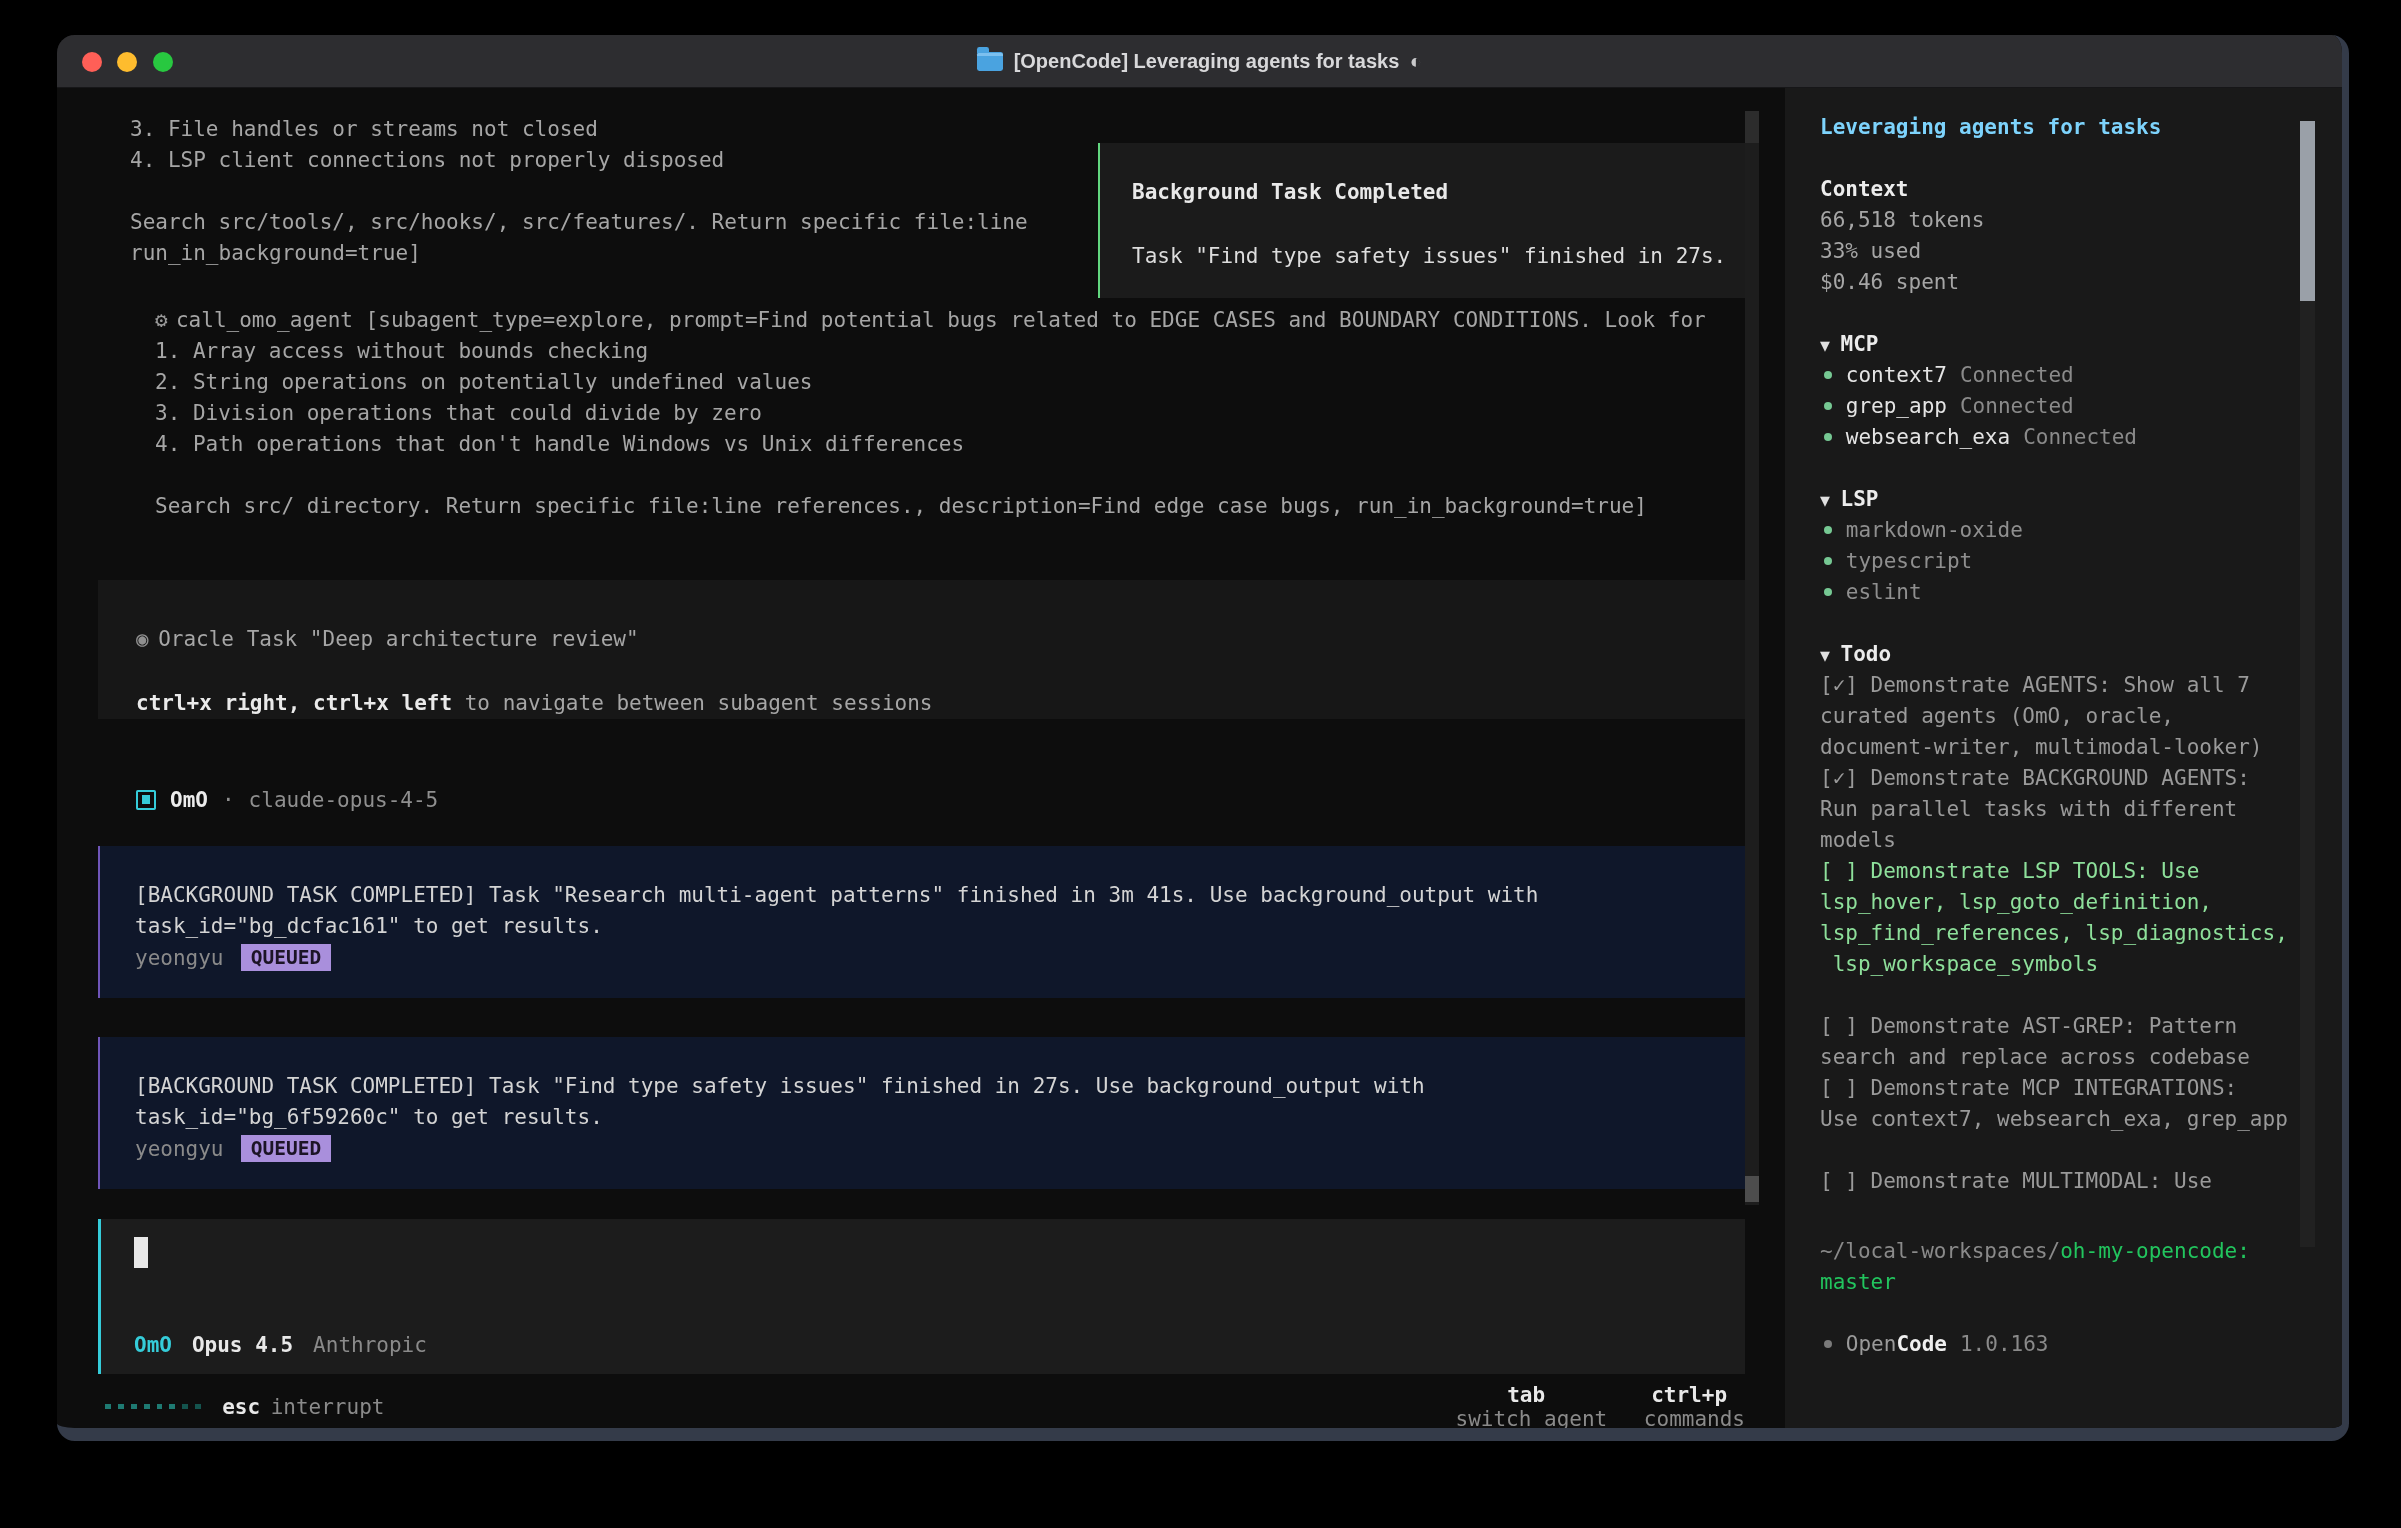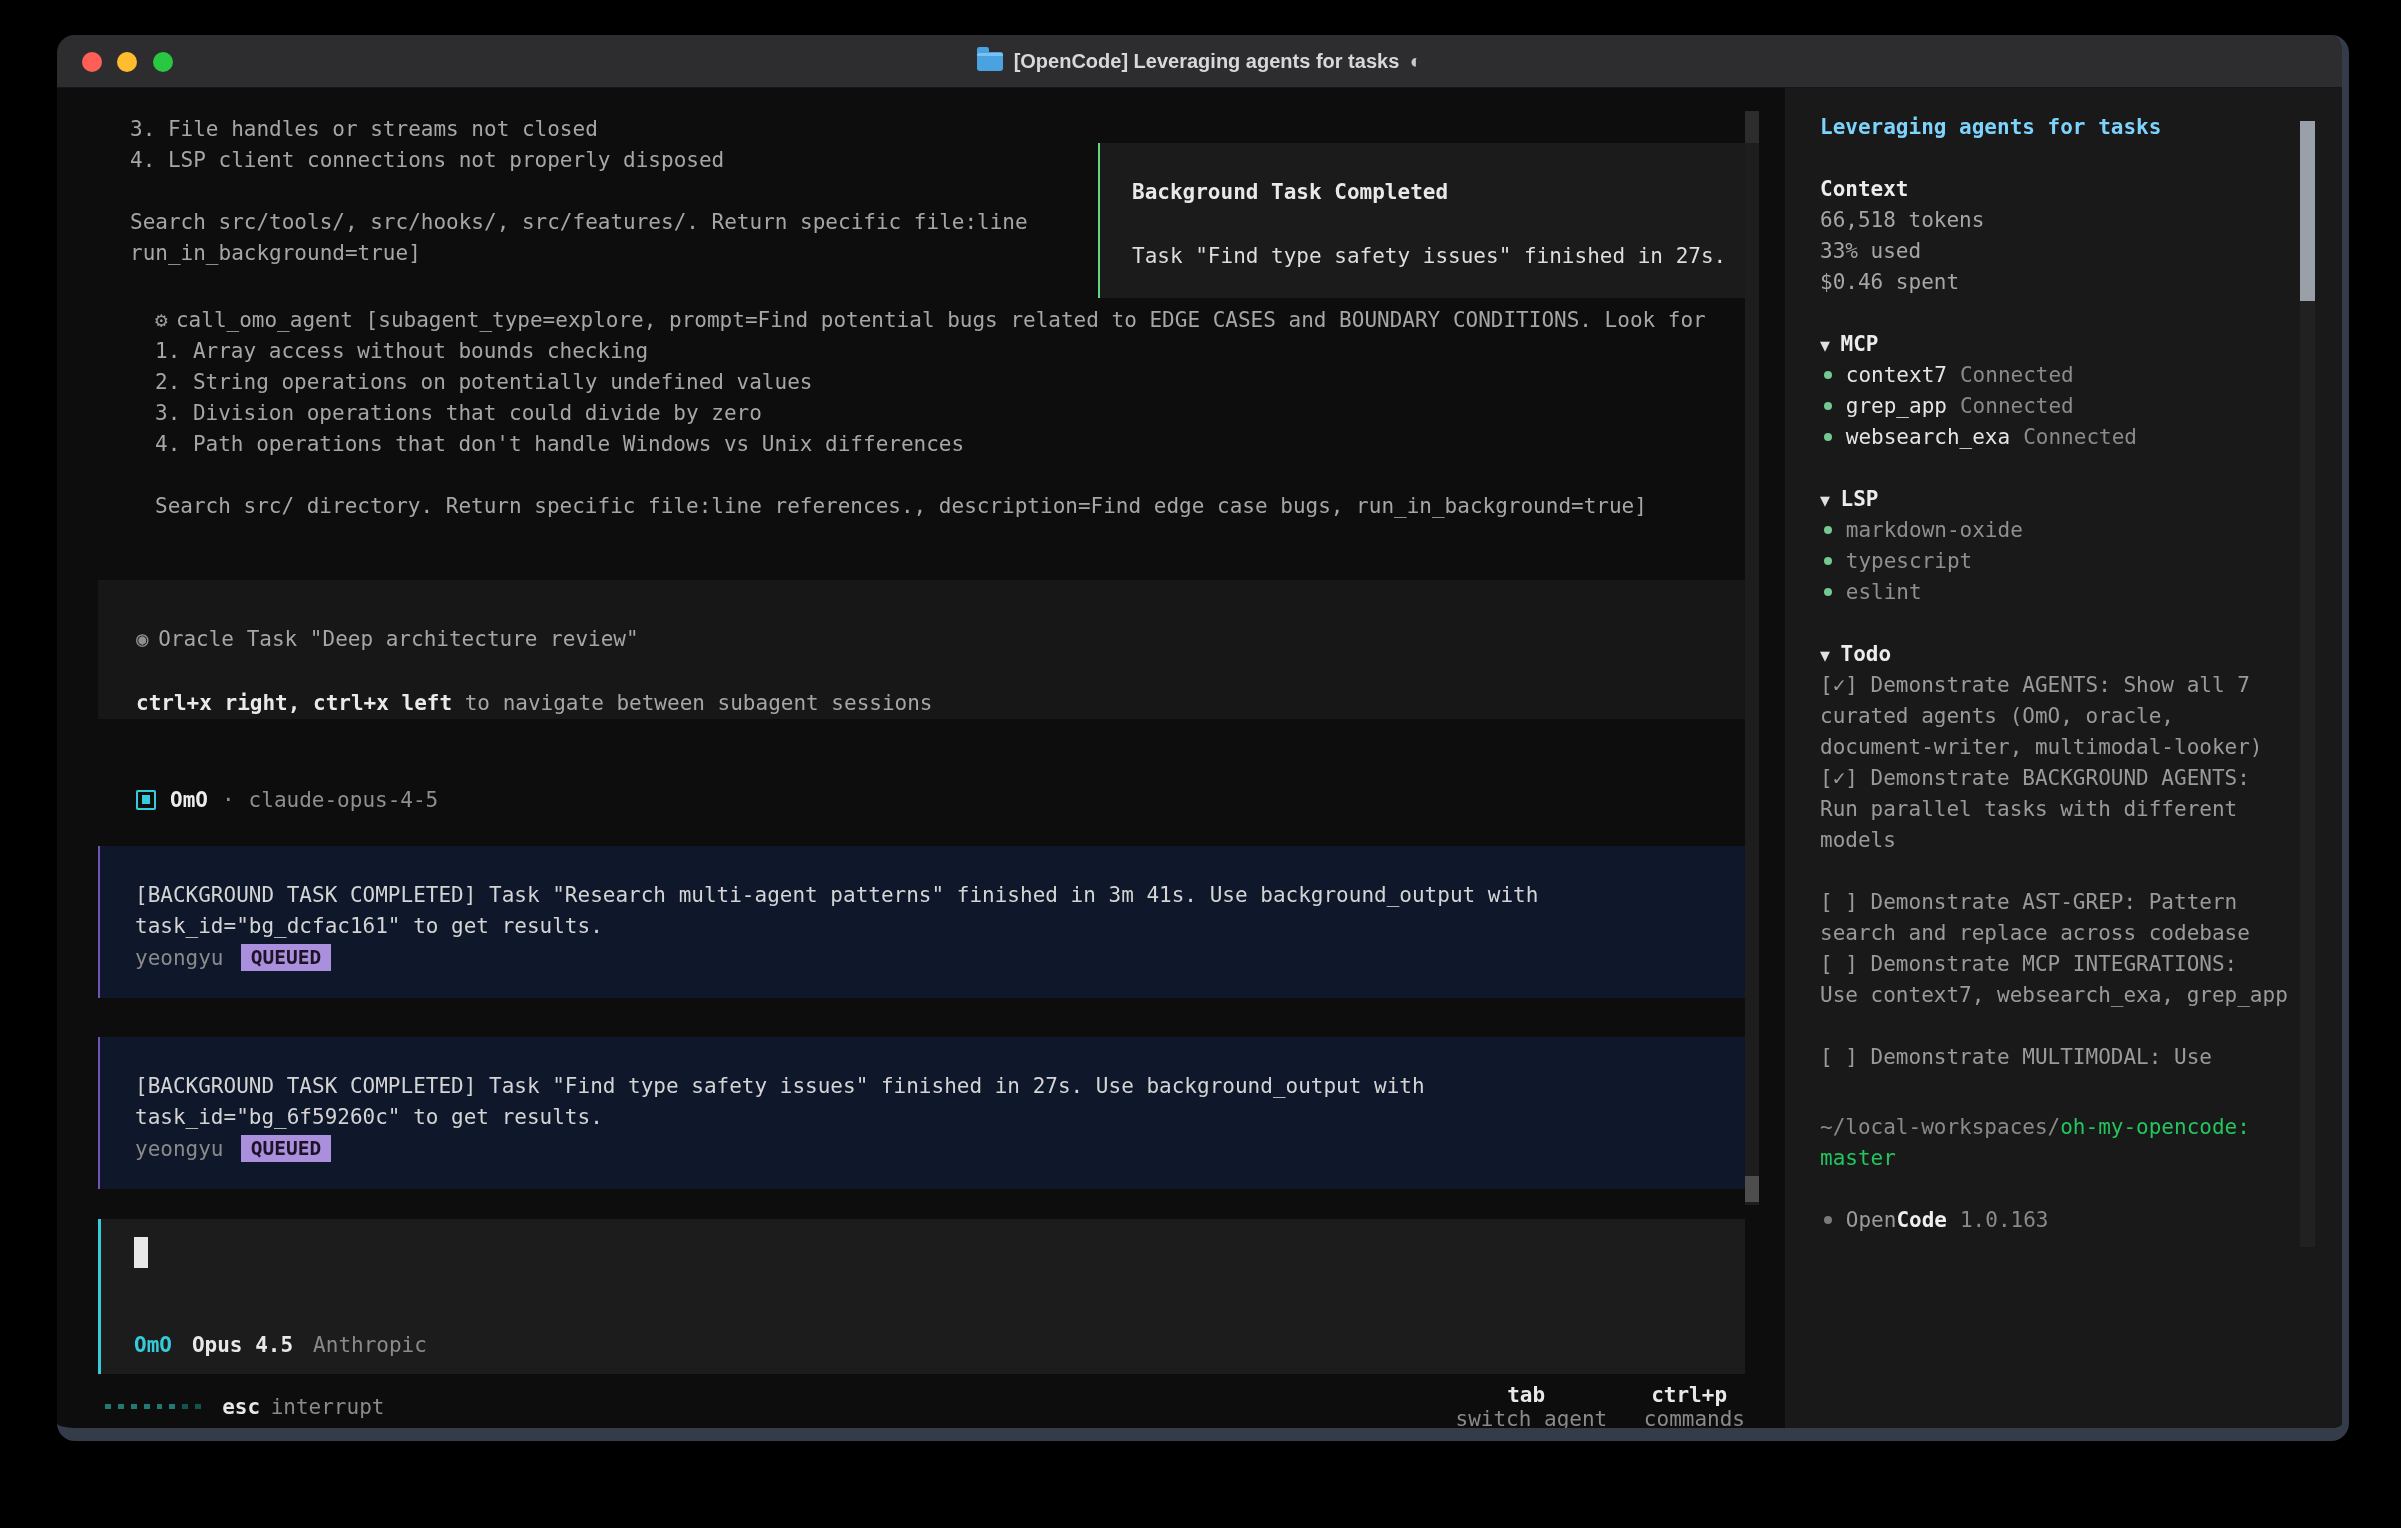--- a/index.html
+++ b/index.html
@@ -332,20 +332,28 @@
             </div>
 
             <div class="todo-item done">
               <div>
                 <div class="tline">[✓] Demonstrate BACKGROUND AGENTS:</div>
                 <div class="tline">Run parallel tasks with different</div>
                 <div class="tline">models</div>
               </div>
             </div>
 
+            <div class="todo-item active">
+              <div>
+                <div class="tline">[ ] Demonstrate LSP TOOLS: Use</div>
+                <div class="tline">lsp_hover, lsp_goto_definition,</div>
+                <div class="tline">lsp_find_references, lsp_diagnostics,</div>
+                <div class="tline"> lsp_workspace_symbols</div>
+              </div>
+            </div>
 
             <div class="todo-item pending spacer">
               <div>
                 <div class="tline">[ ] Demonstrate AST-GREP: Pattern</div>
                 <div class="tline">search and replace across codebase</div>
               </div>
             </div>
 
             <div class="todo-item pending">
               <div>

